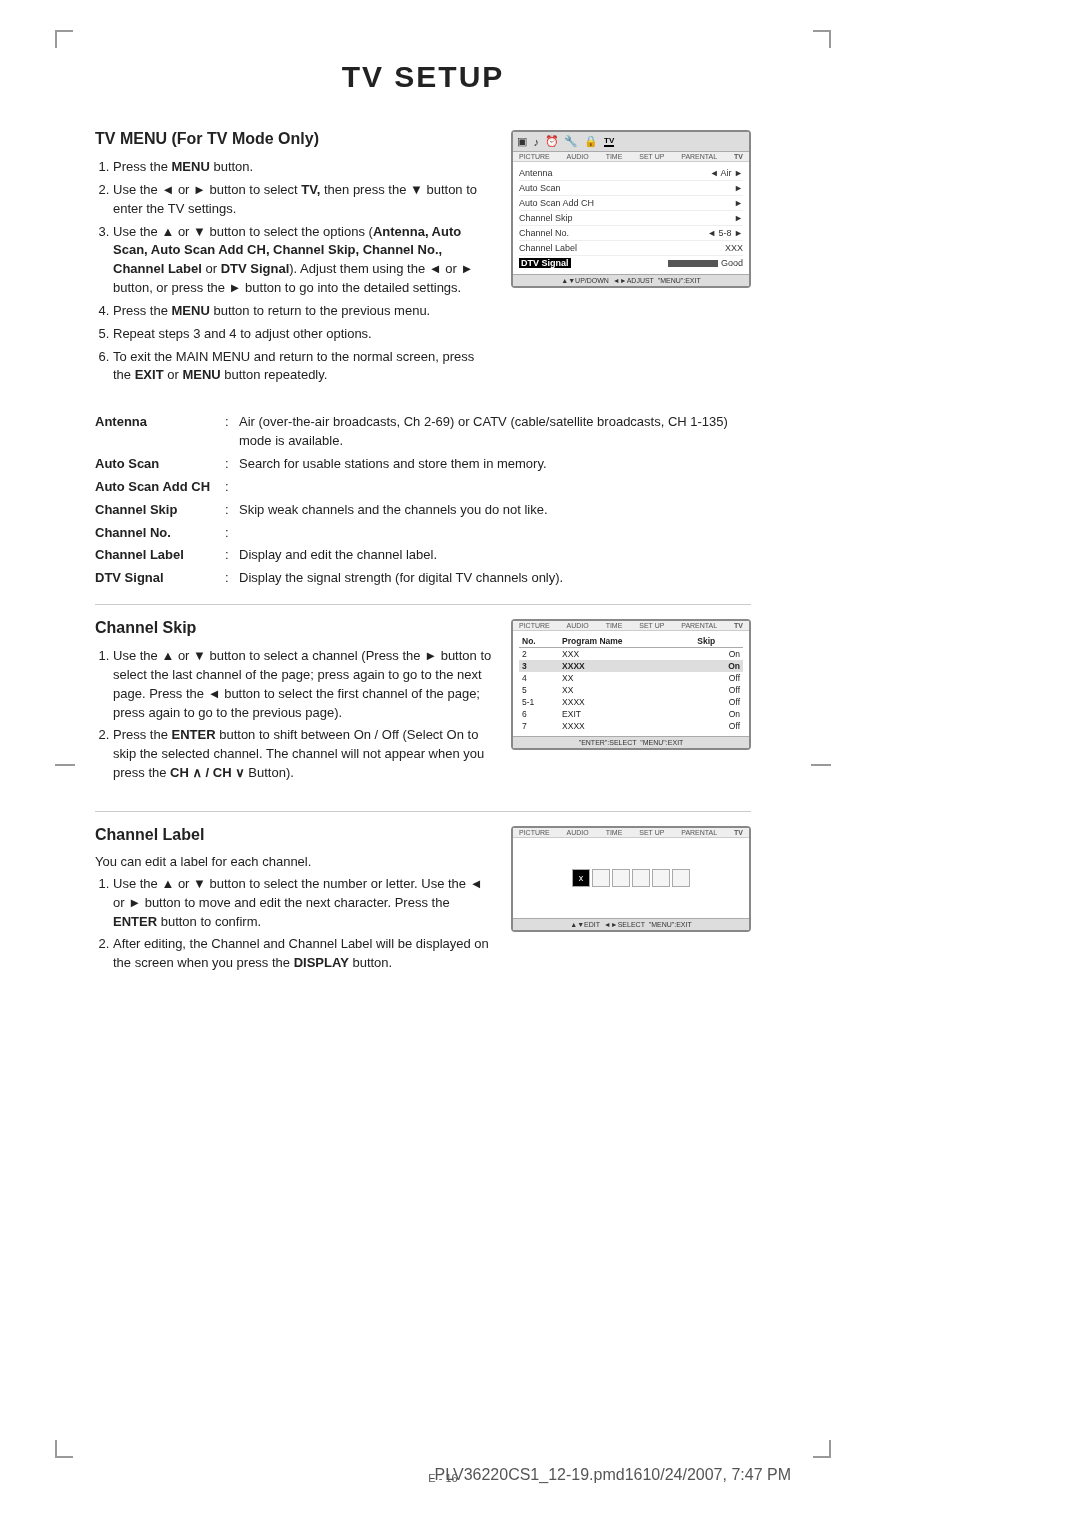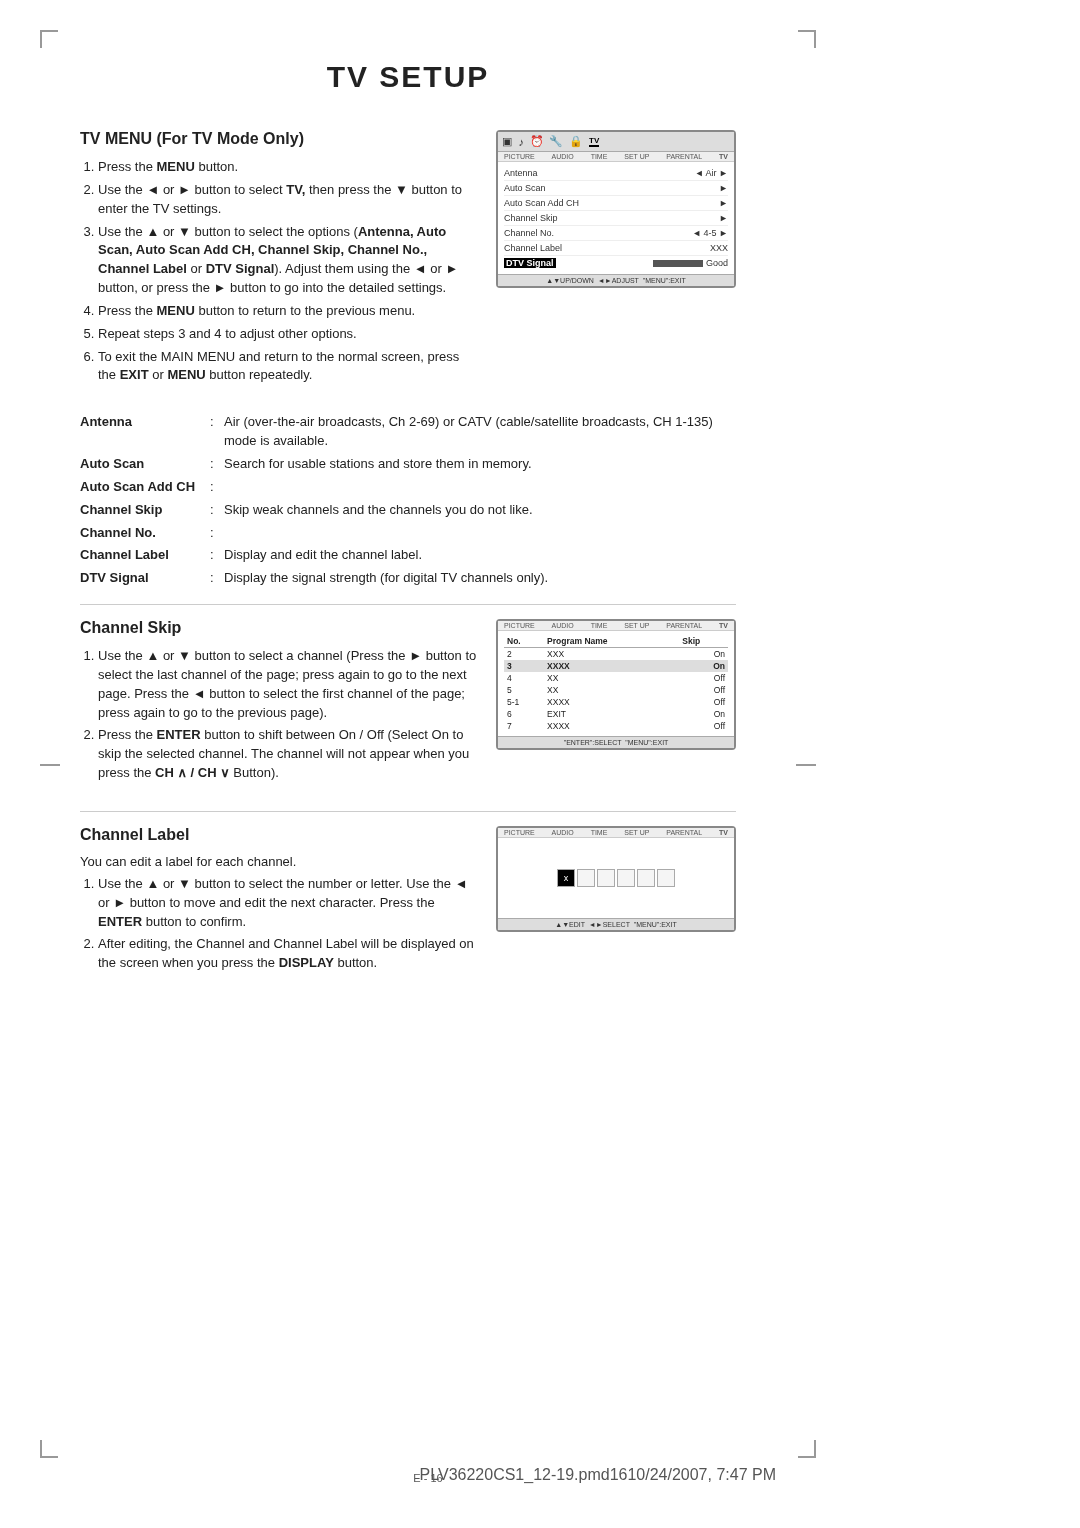--- a/index.html
+++ b/index.html
@@ -12,20 +12,21 @@
       color: #222;
       position: relative;
       overflow: hidden;
     }
 
     .page {
       width: 856px;
       height: 1528px;
       padding: 60px 120px 40px 80px;
       position: relative;
+      margin-left: 15px;
     }
 
     
     .corner-tl, .corner-tr, .corner-bl, .corner-br {
       position: absolute;
       width: 18px;
       height: 18px;
       border-color: #999;
       border-style: solid;
     }
@@ -310,21 +311,21 @@
           <div class="tv-row">
             <span class="tv-row-label">Auto Scan Add CH</span>
             <span class="tv-row-value">►</span>
           </div>
           <div class="tv-row">
             <span class="tv-row-label">Channel Skip</span>
             <span class="tv-row-value">►</span>
           </div>
           <div class="tv-row">
             <span class="tv-row-label">Channel No.</span>
-            <span class="tv-row-value">◄ 4-5 ►</span>
+            <span class="tv-row-value">◄ 5-8 ►</span>
           </div>
           <div class="tv-row">
             <span class="tv-row-label">Channel Label</span>
             <span class="tv-row-value">XXX</span>
           </div>
           <div class="tv-row">
             <span class="tv-row-label bold highlight">DTV Signal</span>
             <span class="tv-row-value"><span class="tv-signal-bar"></span> Good</span>
           </div>
         </div>

